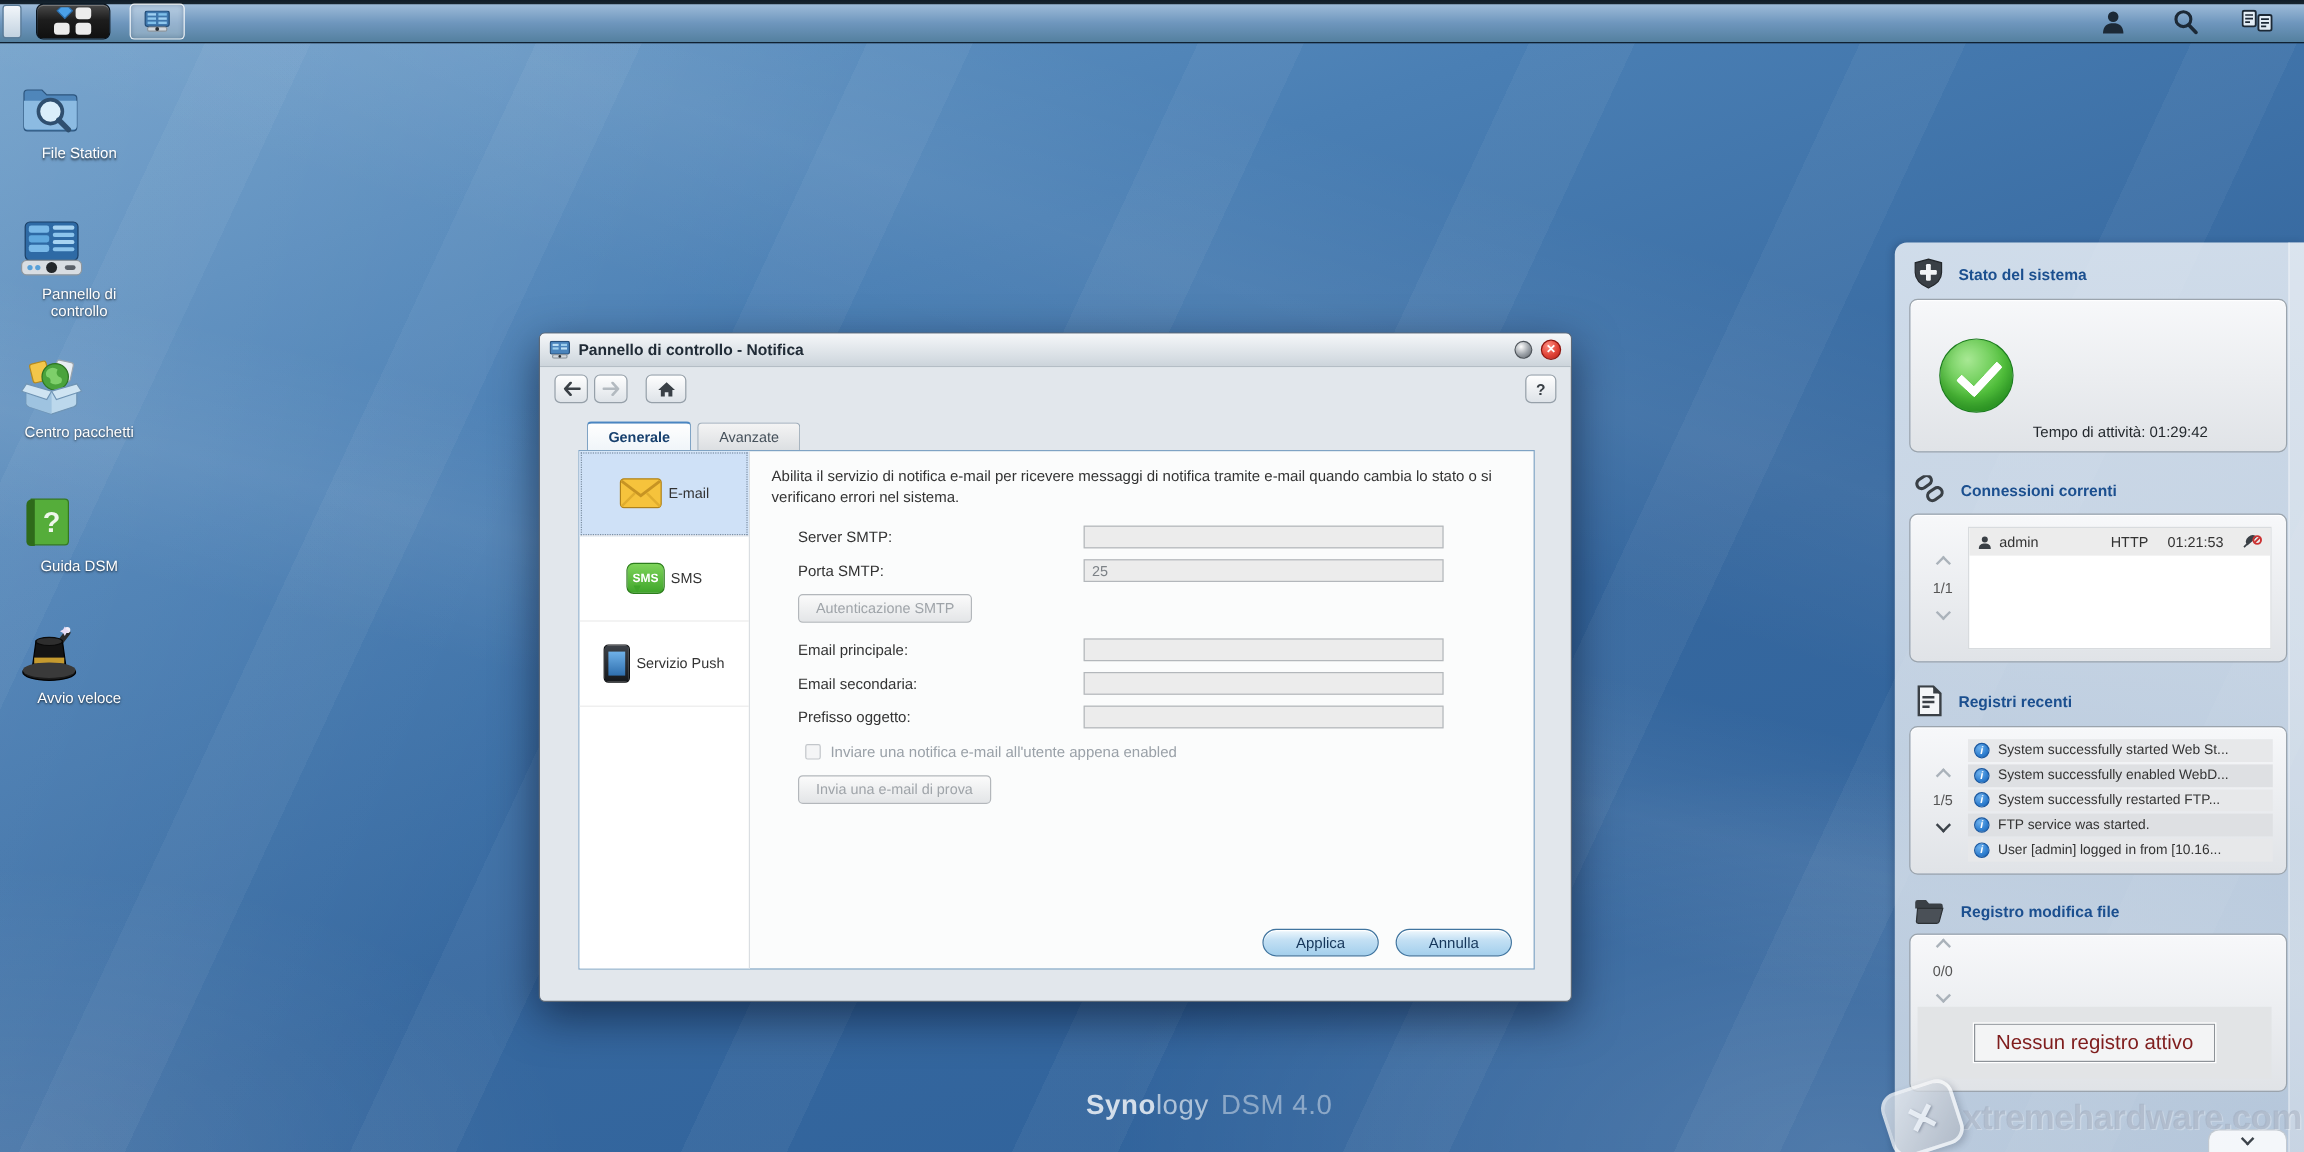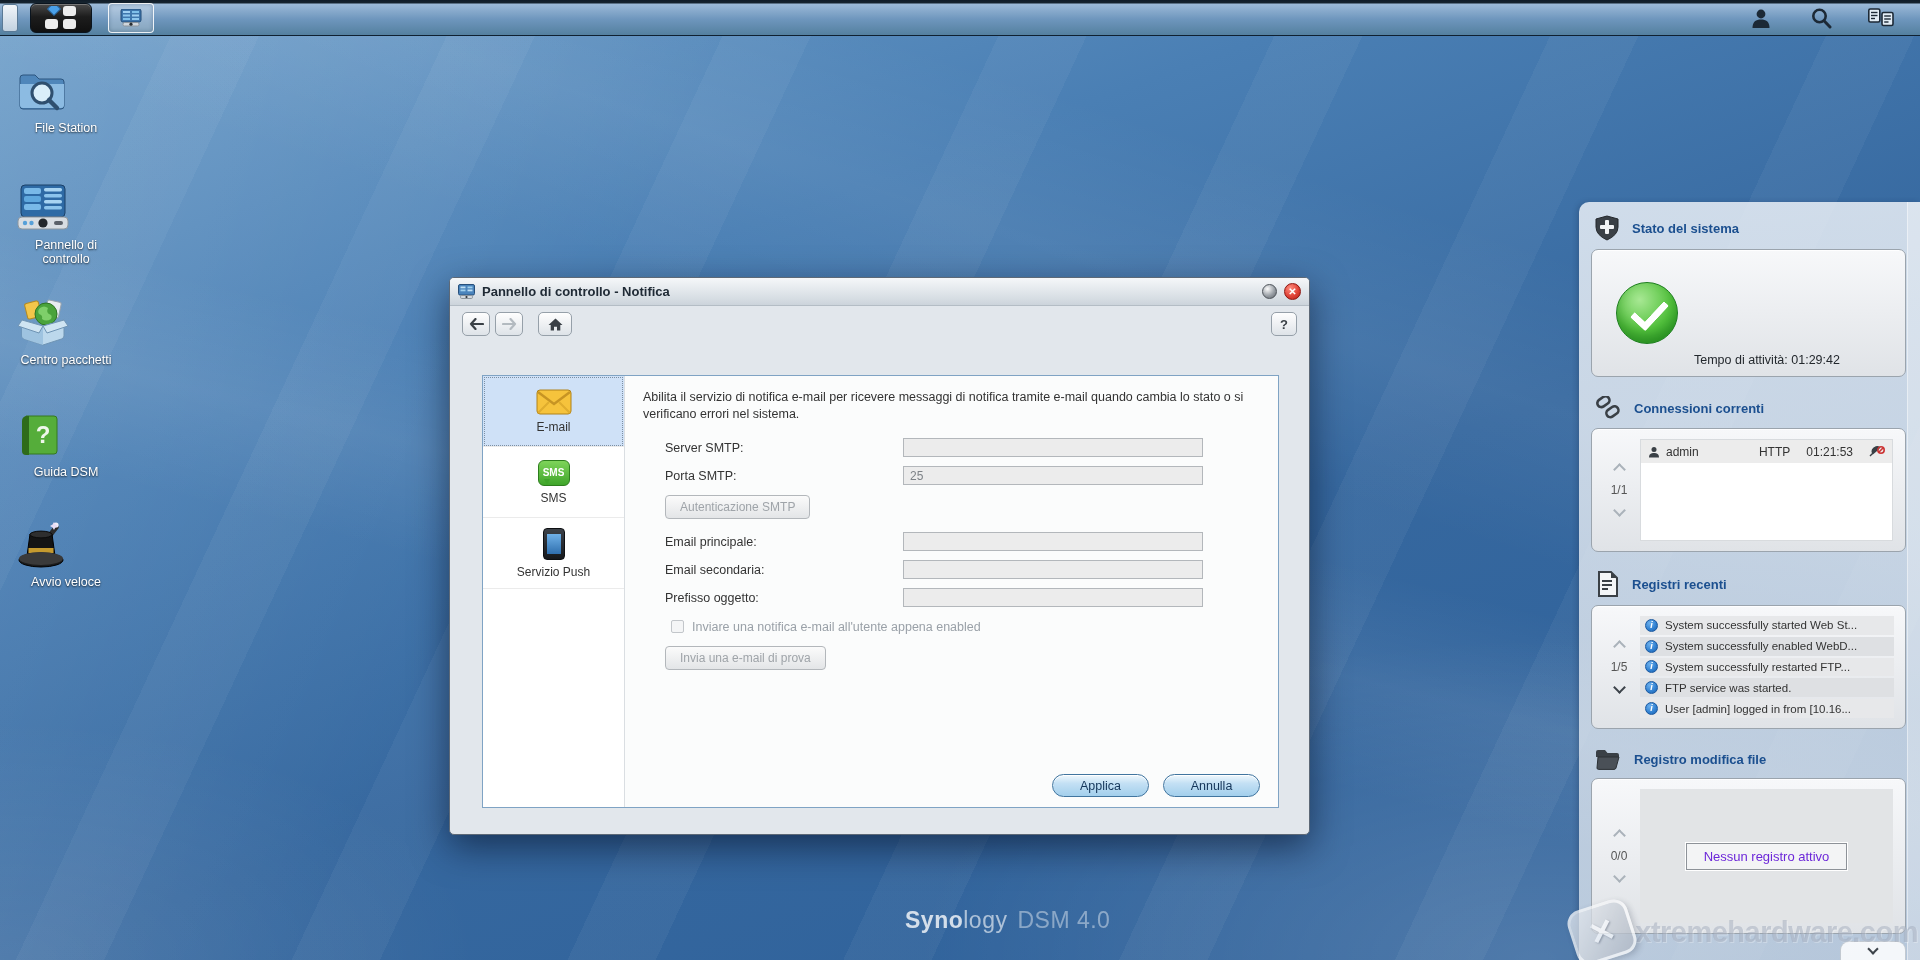--- a/index.html
+++ b/index.html
@@ -72,21 +72,21 @@
   .tabs { position:relative; z-index:3; margin:10px 0 0 39px; display:flex; gap:5px; }
   .tab { height:23px; padding:0 17px; display:flex; align-items:center;
     border:1px solid #9aa9b6; border-bottom:none; border-radius:4px 4px 0 0;
     background:linear-gradient(#f4f4f4, #dcdfe2); font-size:12px; color:#45505a; }
   .tab.active { height:24px; margin-top:-1px; background:linear-gradient(#ffffff, #f0f5f9);
     border-color:#7fa3c4; border-top:2px solid #4a86c2; color:#17406e; font-weight:bold; }
   .content { position:absolute; left:32px; top:97px; right:30px; bottom:26px;
     background:#fbfcfc; border:1px solid #7fa3c4; display:flex; z-index:2; }
 
   .side { width:142px; background:#fff; border-right:1px solid #dadee2; display:flex; flex-direction:column; }
-  .side-item { height:71px; display:flex; flex-direction:column; align-items:center; justify-content:center;
+  .side-item { height:71px; display:flex; flex-direction:row; align-items:center; justify-content:center;
     gap:5px; border-bottom:1px solid #ebebeb; font-size:12px; color:#333; }
   .side-item.selected { background:#cfe1f7; outline:1px dotted #7d8fa2; outline-offset:-2px; }
   .sms-badge { width:32px; height:26px; border-radius:6px;
     background:linear-gradient(#7ed45a, #3fa52a); border:1px solid #2d7e1d;
     color:#fff; font-size:10px; font-weight:bold; display:flex; align-items:center; justify-content:center;
     position:relative; }
   .sms-badge::after { content:""; position:absolute; left:5px; bottom:-6px;
     border:6px solid transparent; border-top-color:#3fa52a; border-left-width:3px; border-right-width:3px; }
   .phone-badge { width:22px; height:32px; border-radius:4px; background:linear-gradient(#3c4148,#15181c);
     border:1px solid #0d0f12; display:flex; align-items:center; justify-content:center; }
@@ -149,24 +149,24 @@
   .conn-time { margin:0 10px 0 10px; }
   .logs-card { height:124px; }
   .log-list { flex:1; display:flex; flex-direction:column; gap:2px; margin:5px 5px 5px 0; }
   .log-row { height:21px; display:flex; align-items:center; gap:7px; padding:0 5px;
     background:#e7e8ea; font-size:11.5px; color:#333; white-space:nowrap; overflow:hidden; }
   .log-row:nth-child(even) { background:#dee0e3; }
   .info-ic { width:13px; height:13px; flex:none; border-radius:50%;
     background:radial-gradient(circle at 35% 30%, #6fb2ee, #2f7fd0 60%, #1d5fa8);
     border:1px solid #1a58a0; color:#fff; font-size:9px; font-weight:bold; font-style:italic;
     display:flex; align-items:center; justify-content:center; line-height:1; }
-  .file-card { height:156px; }
+  .file-card { height:132px;flex-direction:column; }
   .file-area { flex:1; background:#e2e4e6; margin:5px 6px 5px 0; display:flex; align-items:center; justify-content:center; }
   .empty-box { border:1px solid #8d9298; outline:1px solid #fff; background:#f3f4f5;
-    padding:5px 17px; font-size:13px; color:#6d28d9; }
+    padding:5px 17px; font-size:17px; color:#7f1d1d; }
   .collapse-tab { position:absolute; right:14px; bottom:0; width:66px; height:19px;
     background:rgba(248,250,252,0.95); border-radius:9px 9px 0 0; border:1px solid rgba(160,170,180,0.6);
     border-bottom:none; display:flex; align-items:center; justify-content:center; z-index:25; }
   .collapse-tab .chev { width:8px; height:8px; margin-top:-4px; }
 
   
   .dsm-mark { position:absolute; left:905px; bottom:26px; font-size:23px; z-index:5;
     color:rgba(255,255,255,0.78); letter-spacing:0.5px; }
   .dsm-mark .b { font-weight:bold; }
   .dsm-mark .l { color:rgba(255,255,255,0.60); }
@@ -359,20 +359,28 @@
         </svg>
       </span>
       <span class="nav-btn home">
         <svg width="15" height="13" viewBox="0 0 15 13">
           <path d="M7.5 0.5 L14.5 7 H12.3 V12.5 H9 V8.8 H6 V12.5 H2.7 V7 H0.5 Z" fill="#3a4046"></path>
         </svg>
       </span>
       <span class="help-btn">?</span>
     </div>
 
+    <div class="tabs">
+      <div class="tab active">
+        <span>Generale</span>
+      </div>
+      <div class="tab">
+        <span>Avanzate</span>
+      </div>
+    </div>
 
     <div class="content">
 
       <div class="side">
         <div class="side-item selected">
           <span>
             <svg width="36" height="26" viewBox="0 0 36 26">
               <rect x="1" y="1" width="34" height="24" rx="3" fill="#f6c33c" stroke="#b0821a"></rect>
               <path d="M2 3 L18 15 L34 3" fill="none" stroke="#c79423" stroke-width="2.4"></path>
               <path d="M2 24 L13 13 M34 24 L23 13" stroke="#e0ad2e" stroke-width="2"></path>

